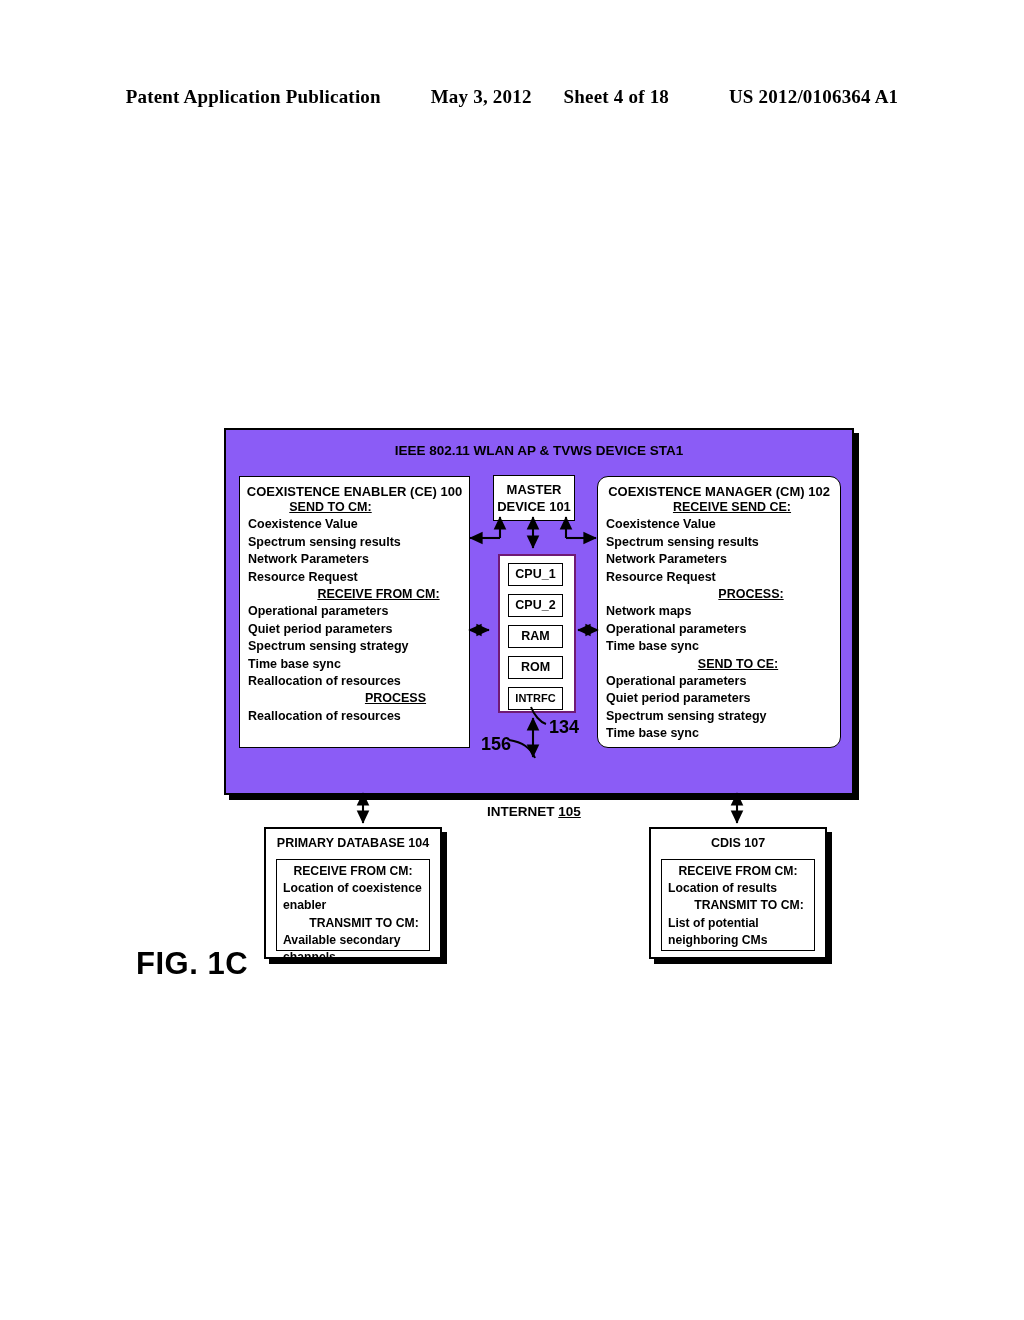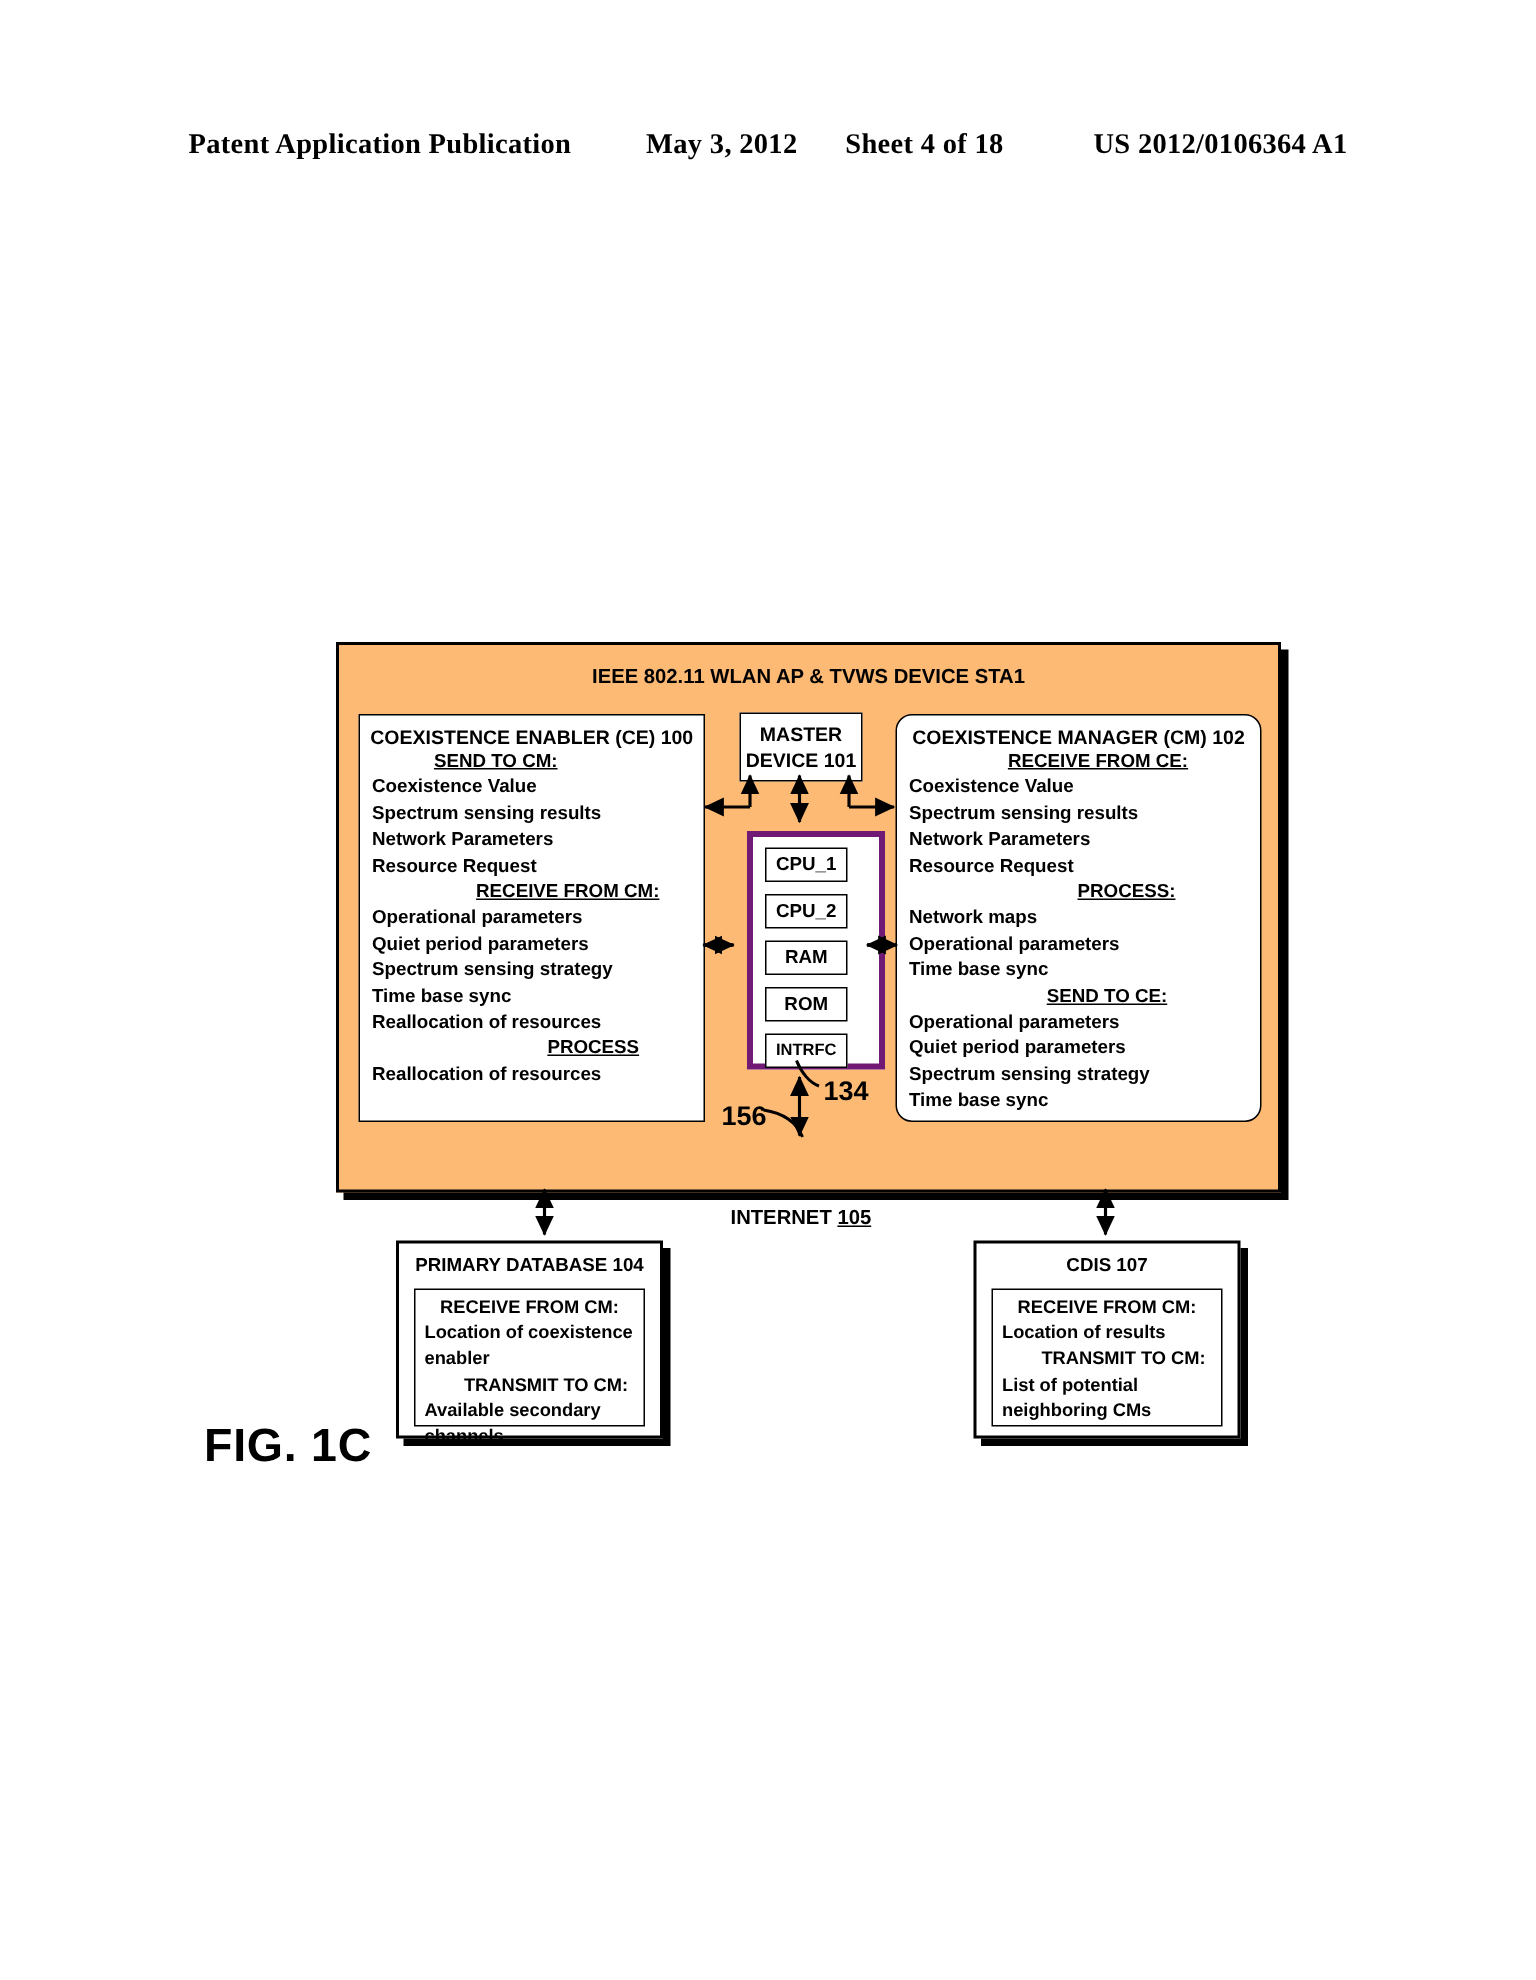--- a/index.html
+++ b/index.html
@@ -47,21 +47,21 @@
   
   .sta-frame {
     position: absolute;
     left: 224px;
     top: 428px;
     width: 630px;
     height: 367px;
     border: 2px solid #000;
     box-sizing: border-box;
     box-shadow: 5px 5px 0 0 #000;
-    background: #fdba74;
+    background: #8b5cf6;
   }
   .sta-title {
     position: absolute;
     left: 0;
     top: 13px;
     width: 100%;
     text-align: center;
     font-size: 13.5px;
     font-weight: bold;
   }
@@ -91,23 +91,23 @@
     font-weight: bold;
     line-height: 17px;
     margin-top: 5px;
   }
 
   
   .chip-frame {
     position: absolute;
     left: 272px;
     top: 124px;
-    width: 92px;
+    width: 78px;
     height: 159px;
-    border: 4px solid #701a75;
+    border: 2px solid #701a75;
     box-sizing: border-box;
     background: #fff;
   }
   .chip {
     position: absolute;
     left: 8px;
     width: 55px;
     height: 23px;
     border: 1.8px solid #000;
     box-sizing: border-box;
@@ -273,21 +273,21 @@
     <div class="chip c1">CPU_1</div>
     <div class="chip c2">CPU_2</div>
     <div class="chip c3">RAM</div>
     <div class="chip c4">ROM</div>
     <div class="chip c5">INTRFC</div>
   </div>
 
   <div class="panel cm-panel">
     <div class="panel-title">COEXISTENCE MANAGER (CM) 102</div>
     <div class="lines">
-      <span class="hd ind-e">RECEIVE FROM CE:</span>
+      <span class="hd ind-e">RECEIVE SEND CE:</span>
       <span class="it">Coexistence Value</span>
       <span class="it">Spectrum sensing results</span>
       <span class="it">Network Parameters</span>
       <span class="it">Resource Request</span>
       <span class="hd ind-f">PROCESS:</span>
       <span class="it">Network maps</span>
       <span class="it">Operational parameters</span>
       <span class="it">Time base sync</span>
       <span class="hd ind-c">SEND TO CE:</span>
       <span class="it">Operational parameters</span>

